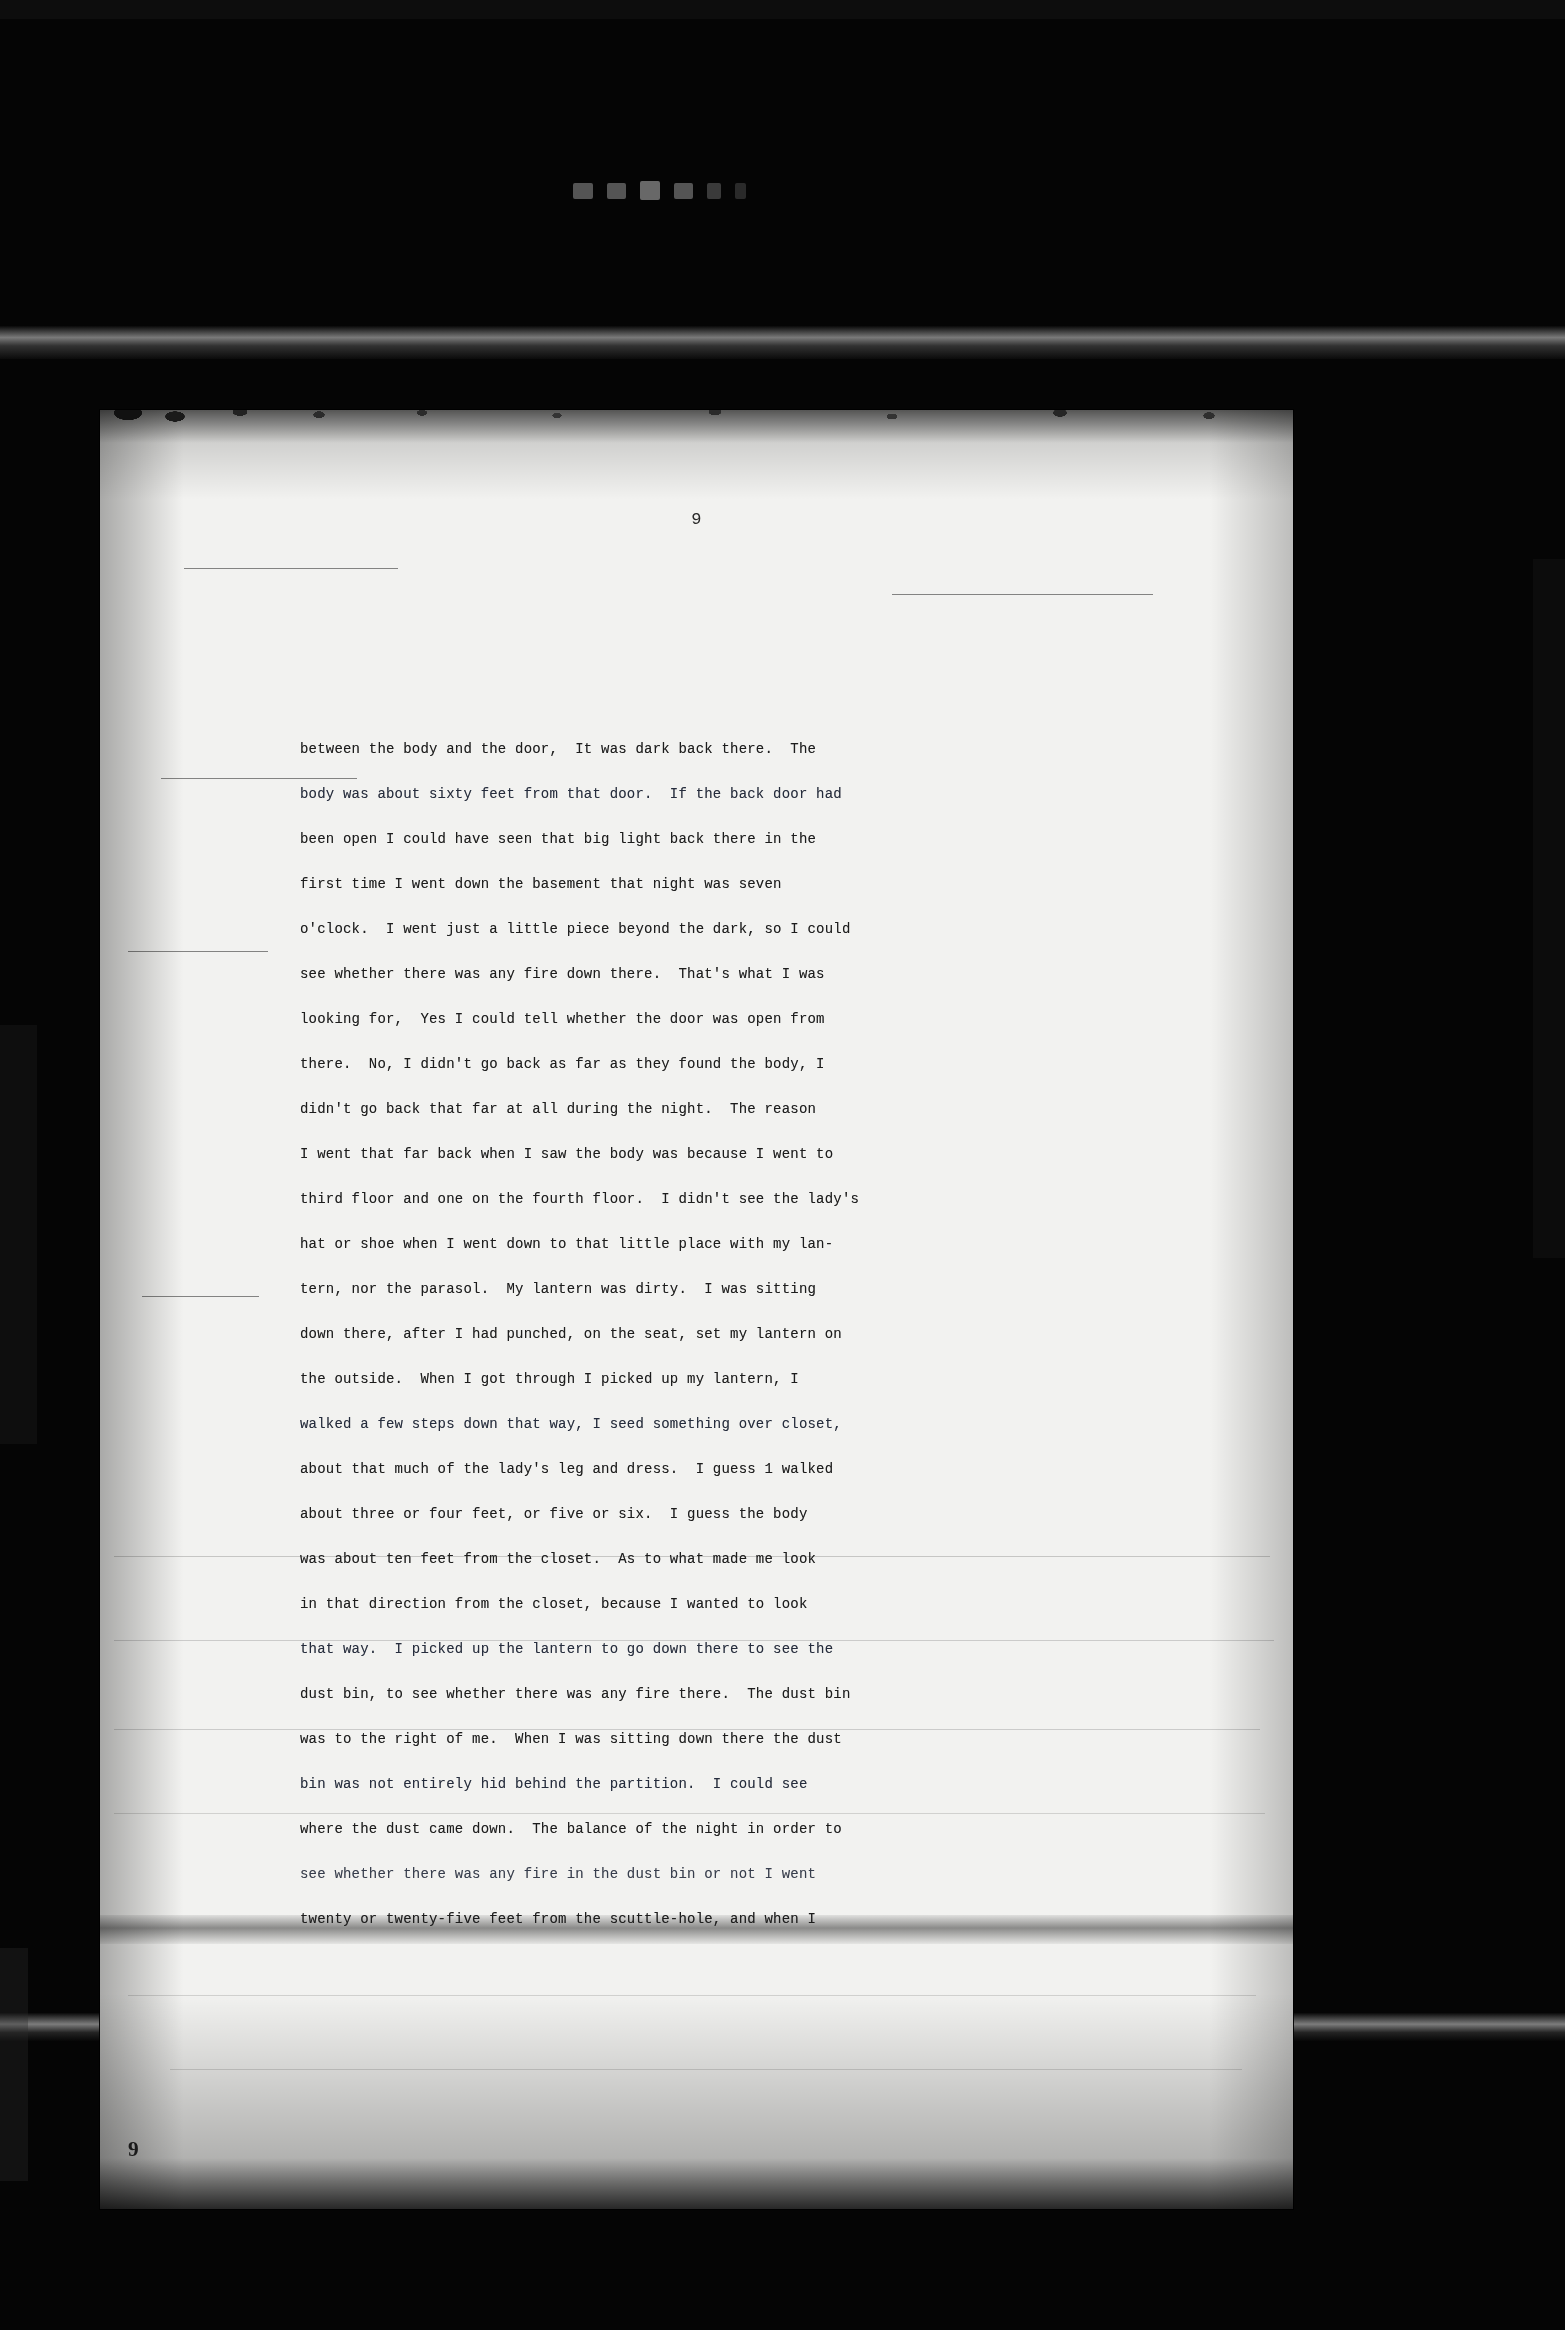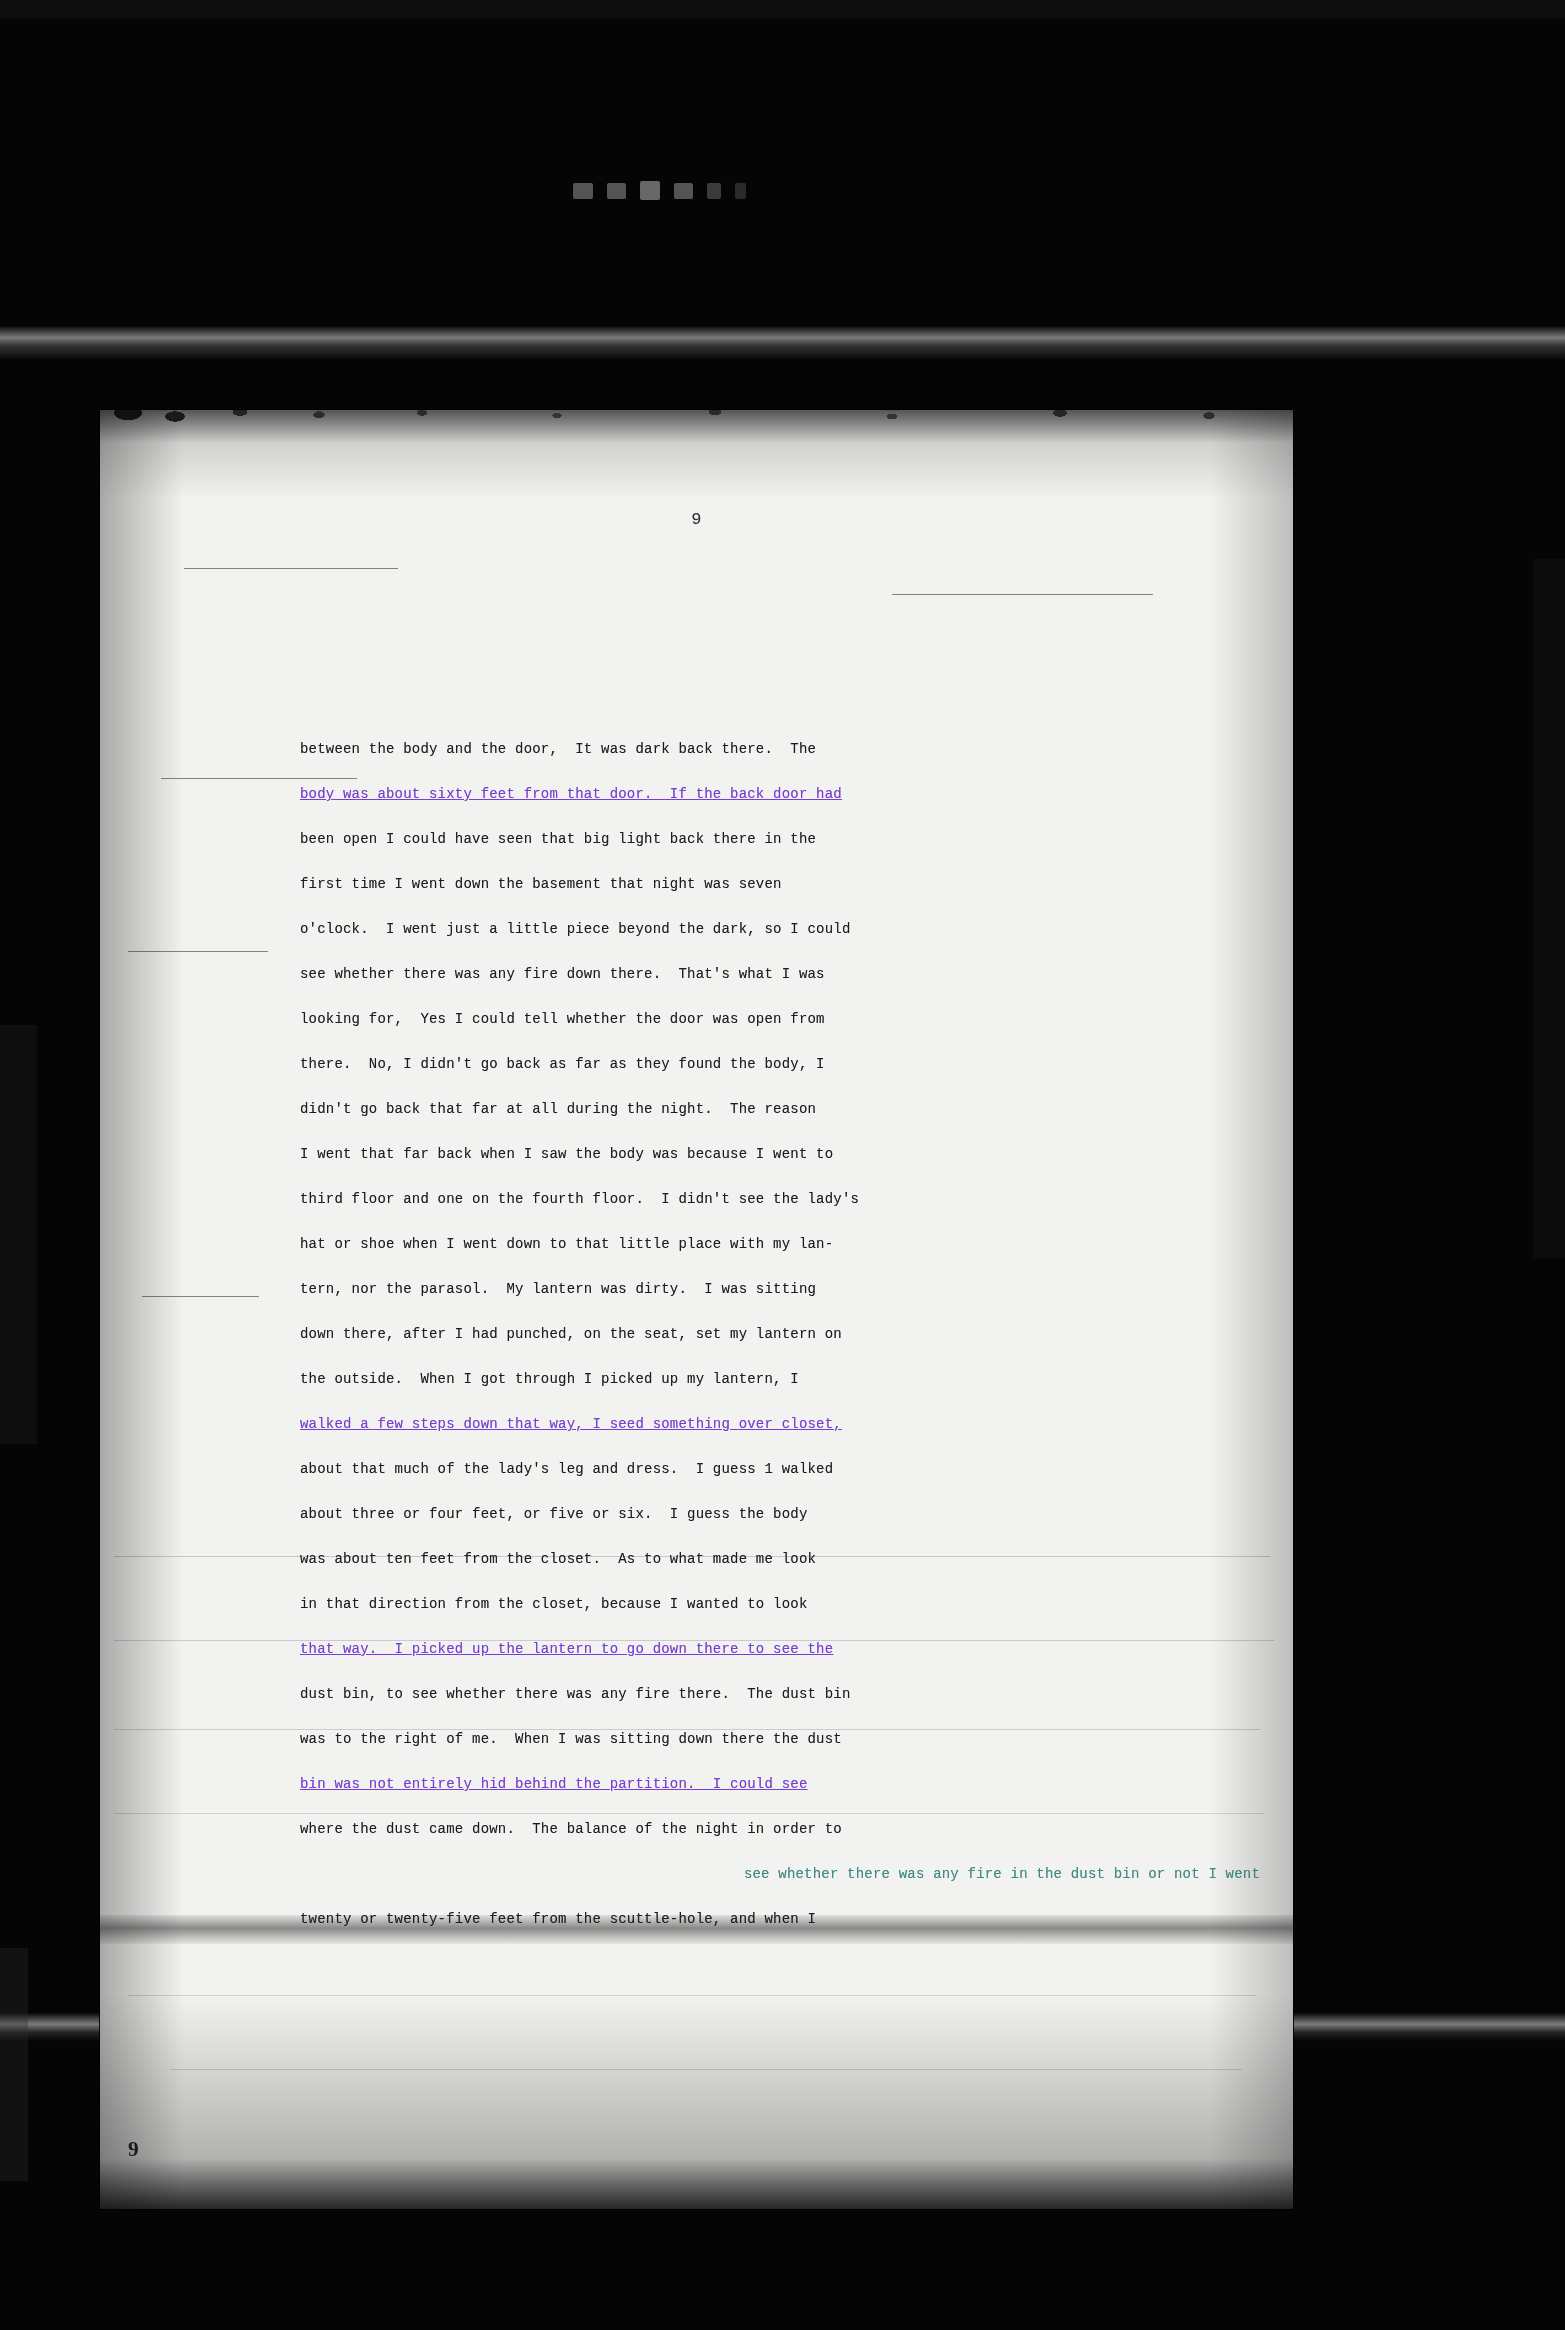--- a/index.html
+++ b/index.html
@@ -145,22 +145,22 @@
     z-index: 7;
   }
   .line {
     font-size: 14px;
     line-height: 45px;
     color: #1d1d1d;
     white-space: pre;
     letter-spacing: 0.2px;
     text-shadow: 0 0 0.5px rgba(0,0,0,.35);
   }
-  .line.dim   { color: #6d28d9; opacity: .9; text-decoration: underline; }
-  .line.vdim  { color: #0f766e; opacity: .82; text-align: right; }
+  .line.dim   { color: #0f172a; opacity: .9; }
+  .line.vdim  { color: #0f172a; opacity: .82; }
 </style>
 </head>
 <body>
 
 <div class="scan">
 
   <div class="noise-band nb3"></div>
   <div class="noise-band nb1"></div>
   <div class="noise-band nb2"></div>
 

